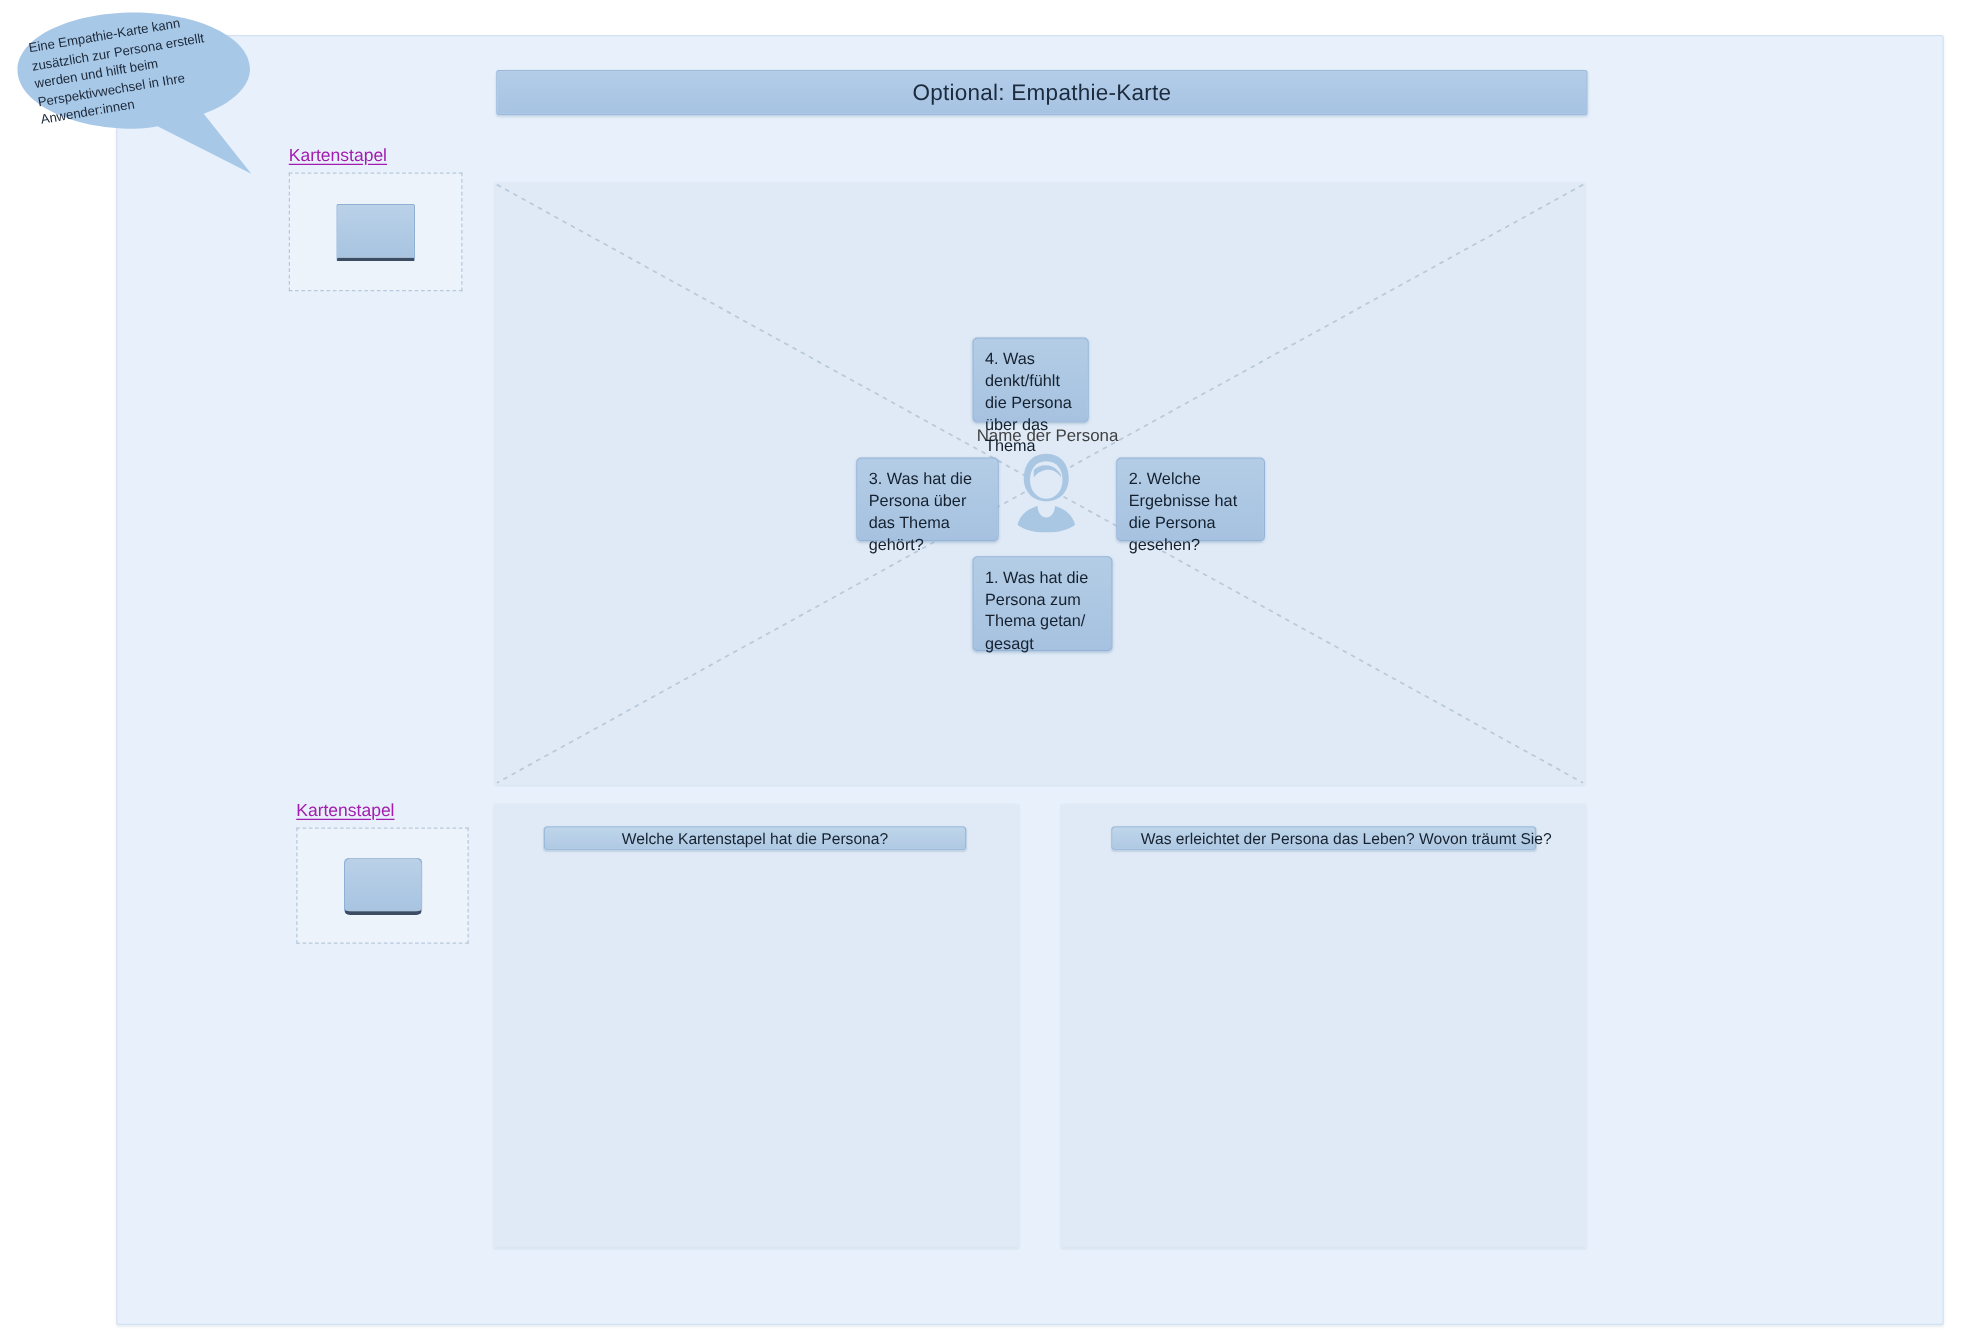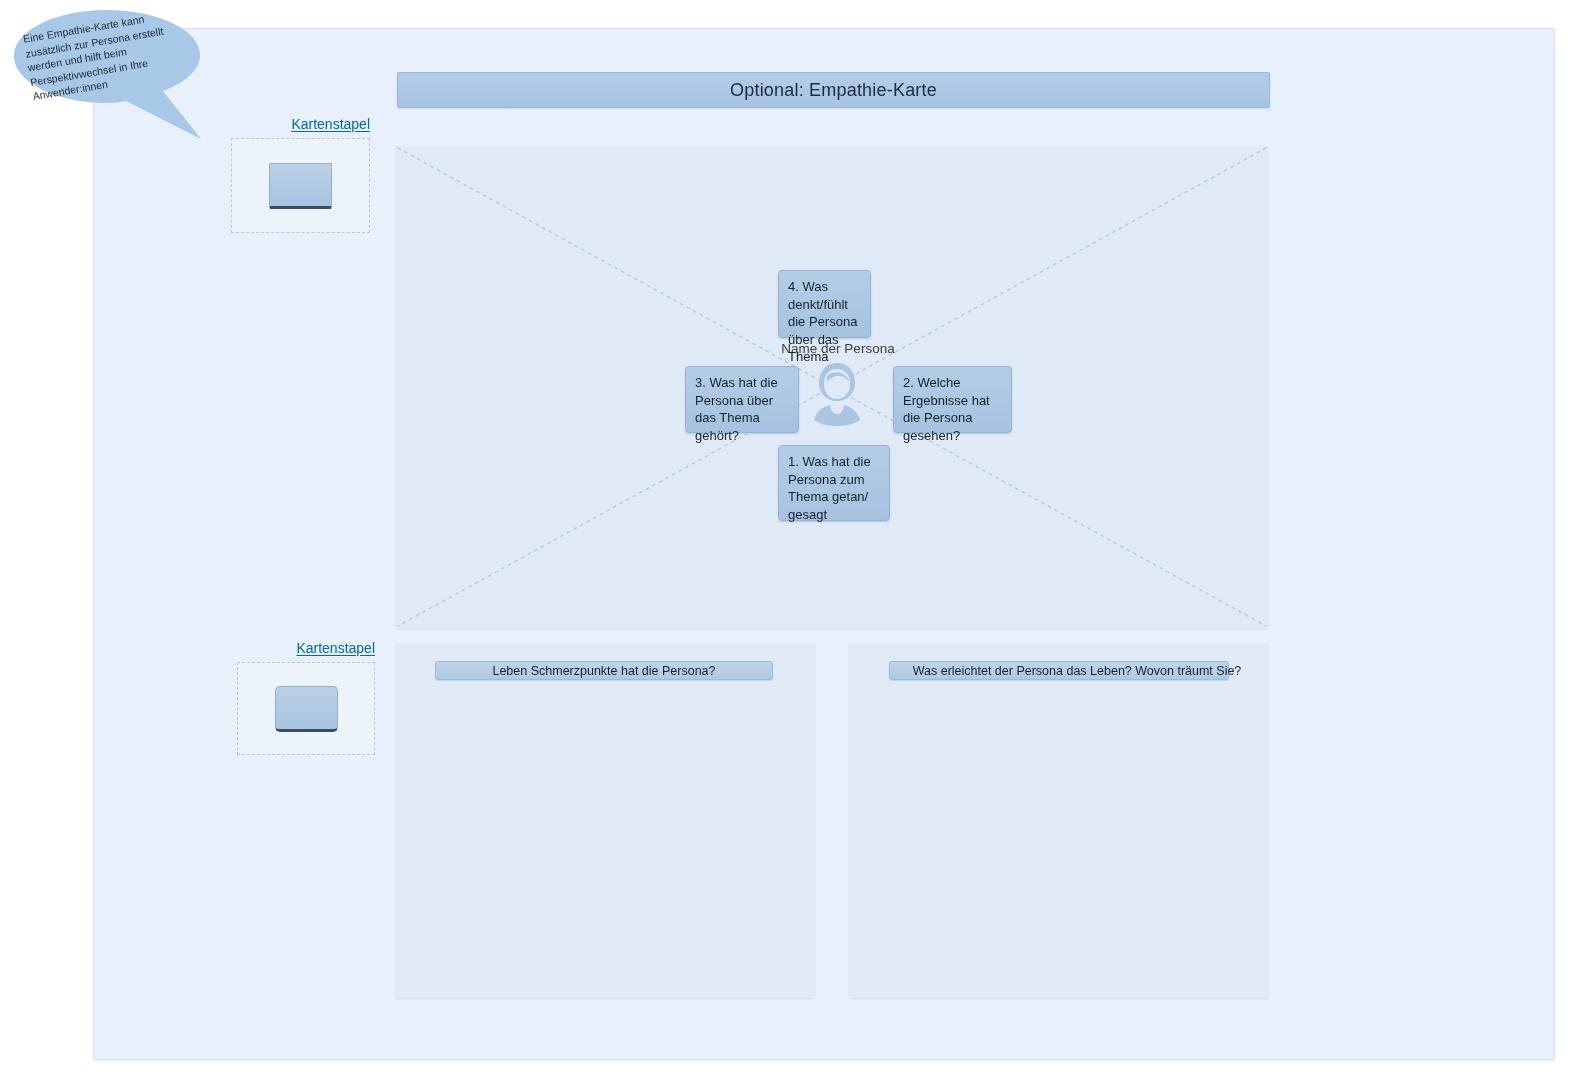--- a/index.html
+++ b/index.html
@@ -26,21 +26,21 @@
     background: #e8f1fb;
     border: 1px solid #d3e2f2;
     border-radius: 2px;
     box-shadow: 0 1px 2px rgba(120,150,180,0.18);
   }
 
   
   #title-banner {
     position: absolute;
     left: 397px;
-    top: 72px;
+    top: 56px;
     width: 871px;
     height: 34px;
     background: linear-gradient(180deg,#b3cde8 0%, #a7c3e3 100%);
     border: 1px solid #9bb9dd;
     border-radius: 2px;
     box-shadow: 0 1px 2px rgba(130,160,190,0.35);
     display: flex;
     align-items: center;
     justify-content: center;
   }
@@ -101,23 +101,23 @@
     white-space: pre-line;
   }
   #qcard-4 { left: 778px; top: 270px; width: 93px; height: 68px; }
   #qcard-3 { left: 661px; top: 366px; width: 114px; height: 67px; margin-left: 24px; }
   #qcard-2 { left: 893px; top: 366px; width: 119px; height: 67px; }
   #qcard-1 { left: 778px; top: 445px; width: 112px; height: 76px; }
 
   
   .stack-group { position: absolute; }
   .stack-label {
-    text-align: right;
+    text-align: left;
     font-size: 14px;
-    color: #0369a1;
+    color: #a21caf;
     text-decoration: underline;
     text-underline-offset: 2px;
     margin-bottom: 6px;
   }
   .stack-box {
     border: 1px dashed #b7c9dc;
     background: rgba(255,255,255,0.18);
     display: flex;
     align-items: center;
     justify-content: center;
@@ -229,21 +229,21 @@
   <div class="stack-group" id="stack-bottom">
     <div class="stack-label">Kartenstapel</div>
     <div class="stack-box">
       <div class="stack-card"></div>
     </div>
   </div>
 
   <div class="bottom-panel" id="bottom-panel-left"></div>
   <div class="bottom-panel" id="bottom-panel-right"></div>
 
-  <div class="panel-header" id="panel-header-left">Leben Schmerzpunkte hat die Persona?</div>
+  <div class="panel-header" id="panel-header-left">Welche Kartenstapel hat die Persona?</div>
   <div class="panel-header" id="panel-header-right">Was erleichtet der Persona das Leben? Wovon träumt Sie?</div>
 
   <div id="speech-bubble">
     <svg viewBox="0 0 196 132" width="196" height="132">
       <path d="M99 2 C150 2 192 22 192 47 C192 62 177 75 155 83 L193 131 L118 93
                C113 94 106 95 99 95 C48 95 6 74 6 48 C6 22 48 2 99 2 Z" fill="#a8c8e8"></path>
     </svg>
     <div class="bubble-text">Eine Empathie-Karte kann zusätzlich zur Persona erstellt werden und hilft beim Perspektivwechsel in Ihre Anwender:innen</div>
   </div>
 

